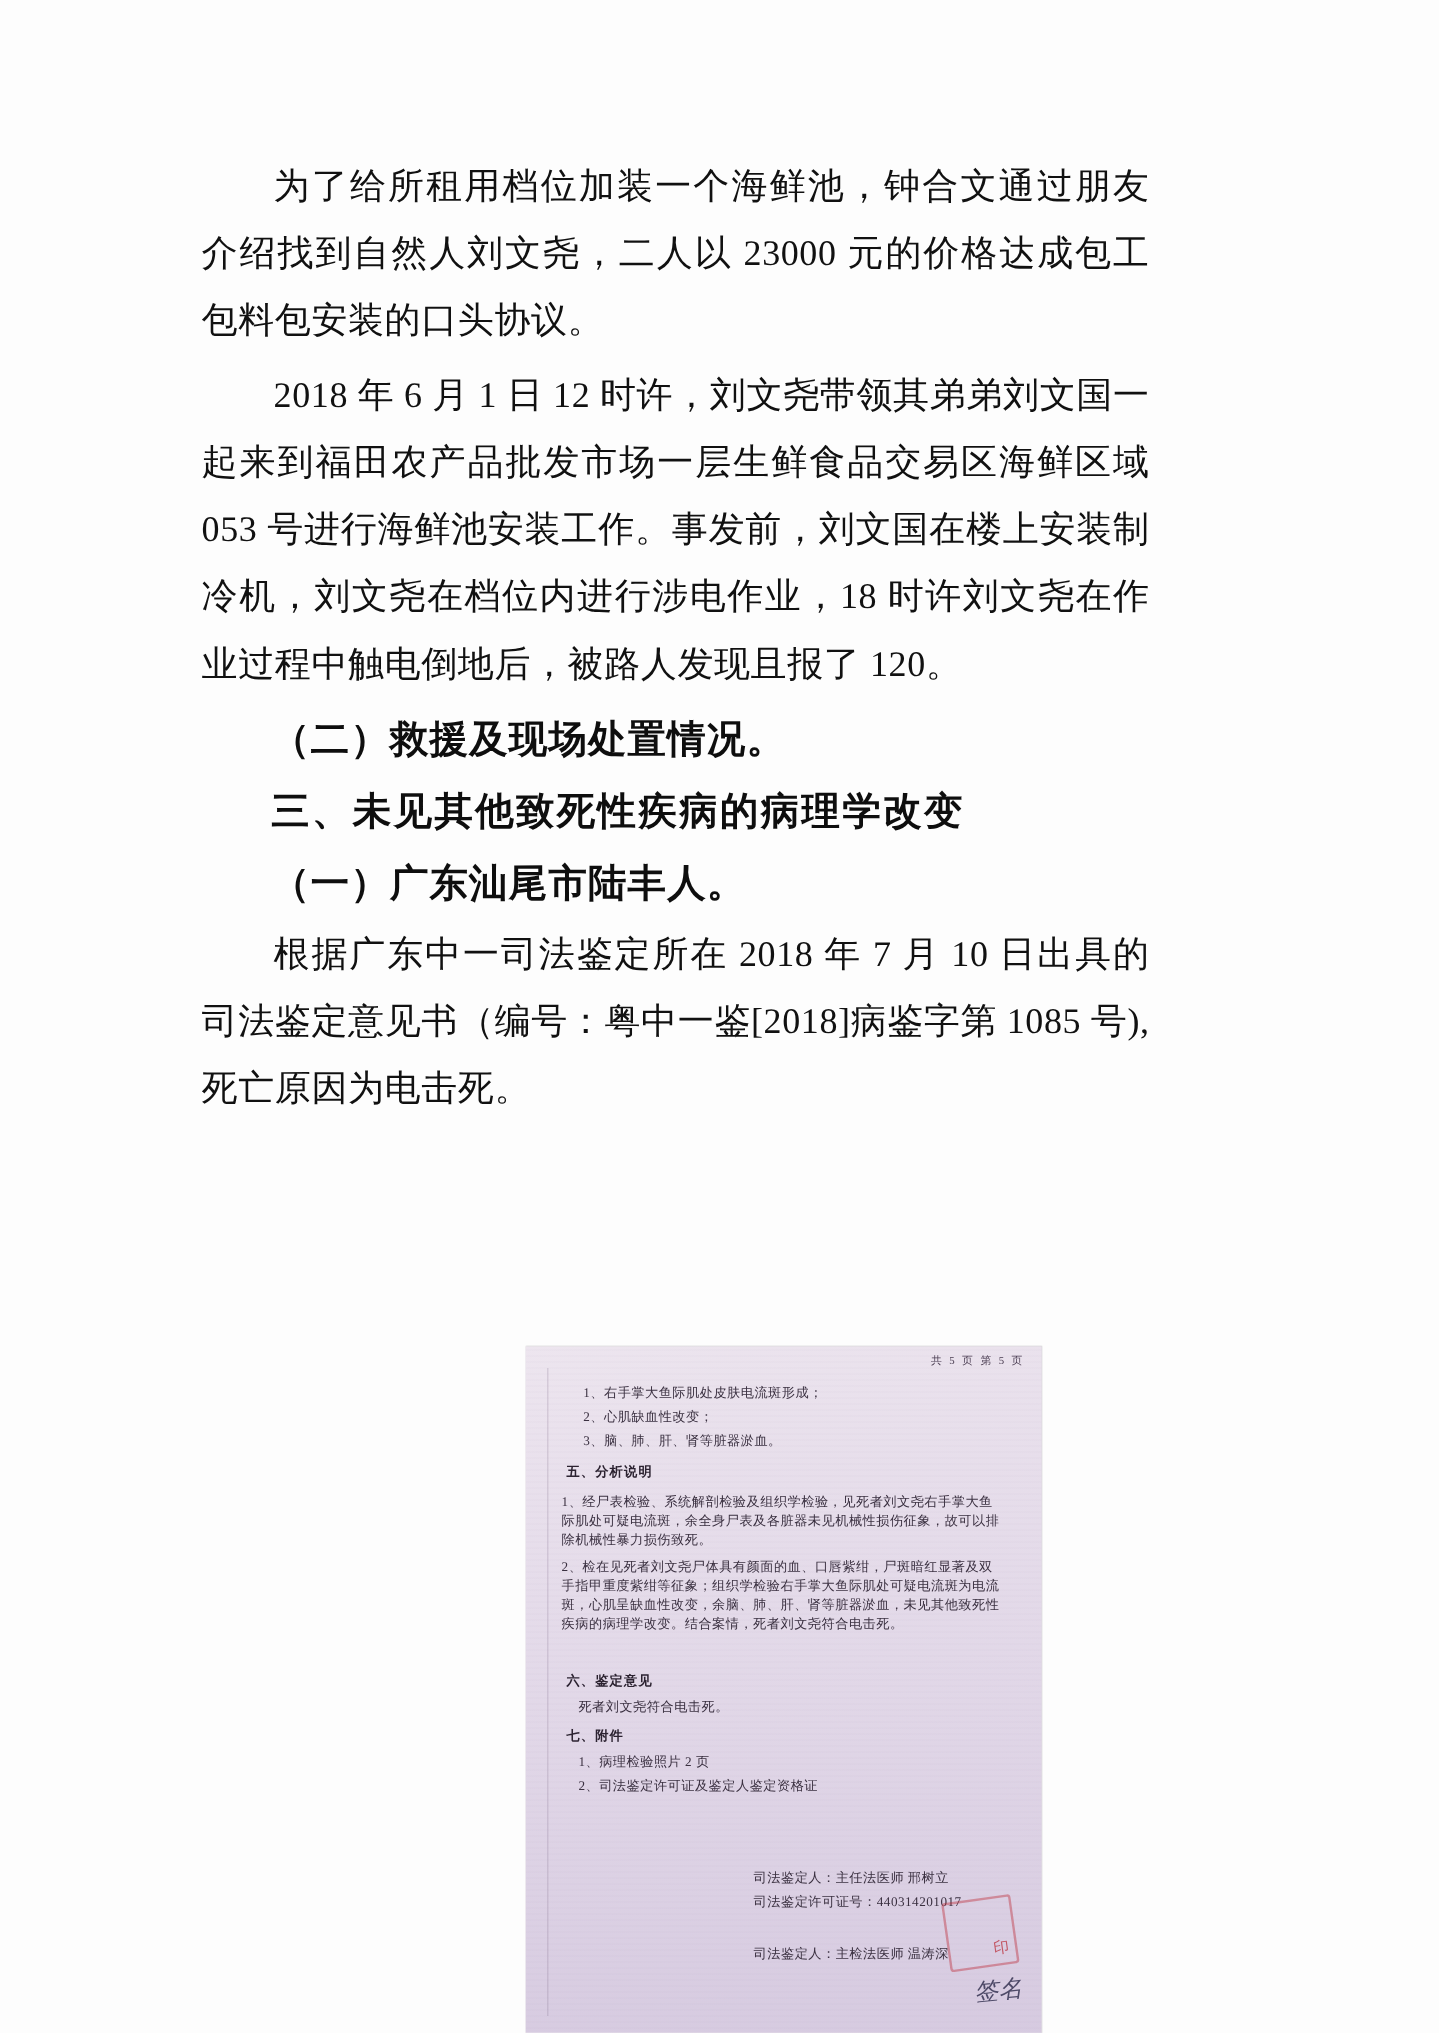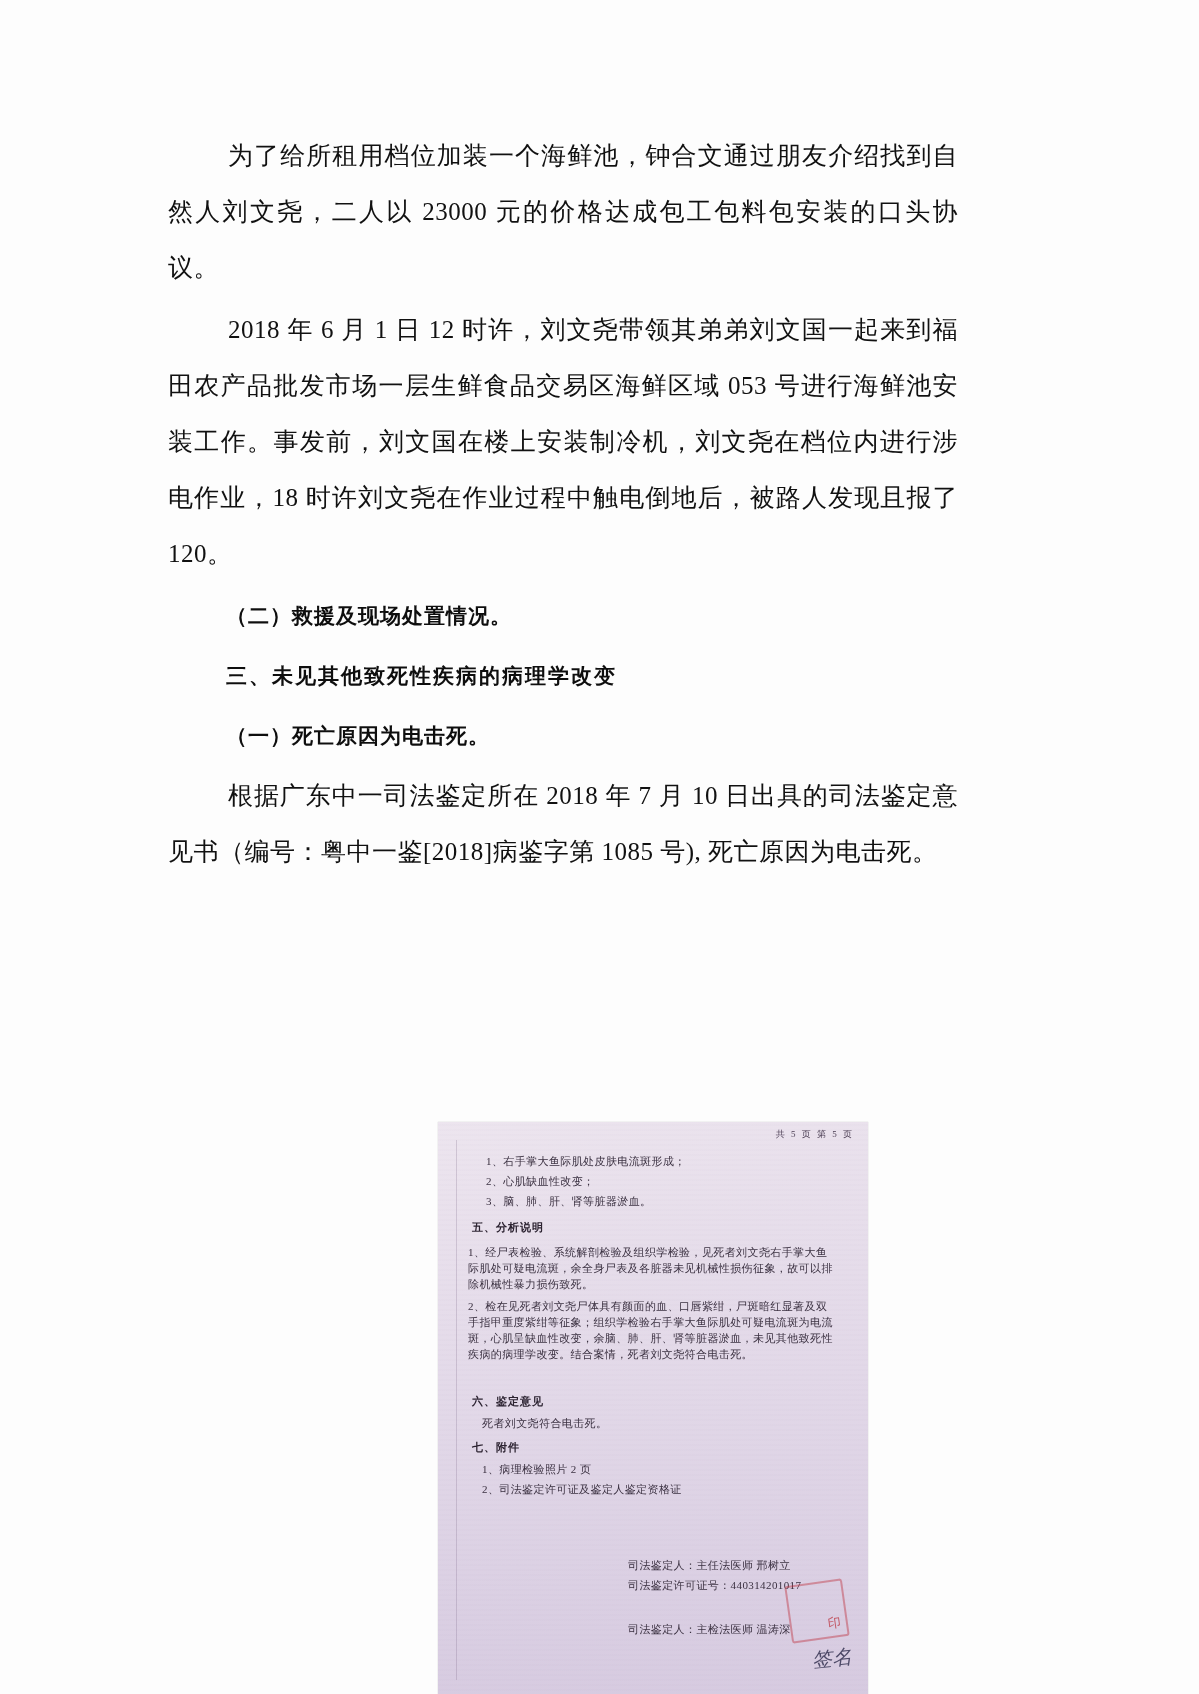--- a/index.html
+++ b/index.html
@@ -23,31 +23,31 @@
     background: #fdfdfd;
   }
   .content {
     position: absolute;
     left: 168px;
     top: 128px;
     width: 790px;
   }
   p.para {
     margin: 0 0 6px 0;
-    font-size: 25px;
+    font-size: 30px;
     line-height: 56px;
     text-indent: 60px;
     letter-spacing: 0.5px;
     text-align: justify;
     color: #111;
     font-family: "Liberation Serif", "DejaVu Serif", serif;
   }
   p.heading {
     margin: 0 0 4px 0;
-    font-size: 21px;
+    font-size: 32px;
     line-height: 56px;
     text-indent: 58px;
     font-weight: bold;
     letter-spacing: 1px;
     color: #0e0e0e;
   }
   p.heading.major {
     letter-spacing: 2px;
   }
 
@@ -167,21 +167,21 @@
 
     <p class="para">为了给所租用档位加装一个海鲜池，钟合文通过朋友介绍找到自然人刘文尧，二人以 23000 元的价格达成包工包料包安装的口头协议。</p>
 
     <p class="para">2018 年 6 月 1 日 12 时许，刘文尧带领其弟弟刘文国一起来到福田农产品批发市场一层生鲜食品交易区海鲜区域 053 号进行海鲜池安装工作。事发前，刘文国在楼上安装制冷机，刘文尧在档位内进行涉电作业，18 时许刘文尧在作业过程中触电倒地后，被路人发现且报了 120。</p>
 
     <p class="heading">（二）救援及现场处置情况。</p>
 
 
     <p class="heading major">三、未见其他致死性疾病的病理学改变</p>
 
-    <p class="heading">（一）死亡原因为电击死。</p>
+    <p class="heading">（一）广东汕尾市陆丰人。</p>
 
 
     <p class="para">根据广东中一司法鉴定所在 2018 年 7 月 10 日出具的司法鉴定意见书（编号：粤中一鉴[2018]病鉴字第 1085 号), 死亡原因为电击死。</p>
 
   </div>
 
   <div class="scan-wrap">
     <div class="scan"></div>
     <div class="scan-inner">
       <div class="scan-rule"></div>

